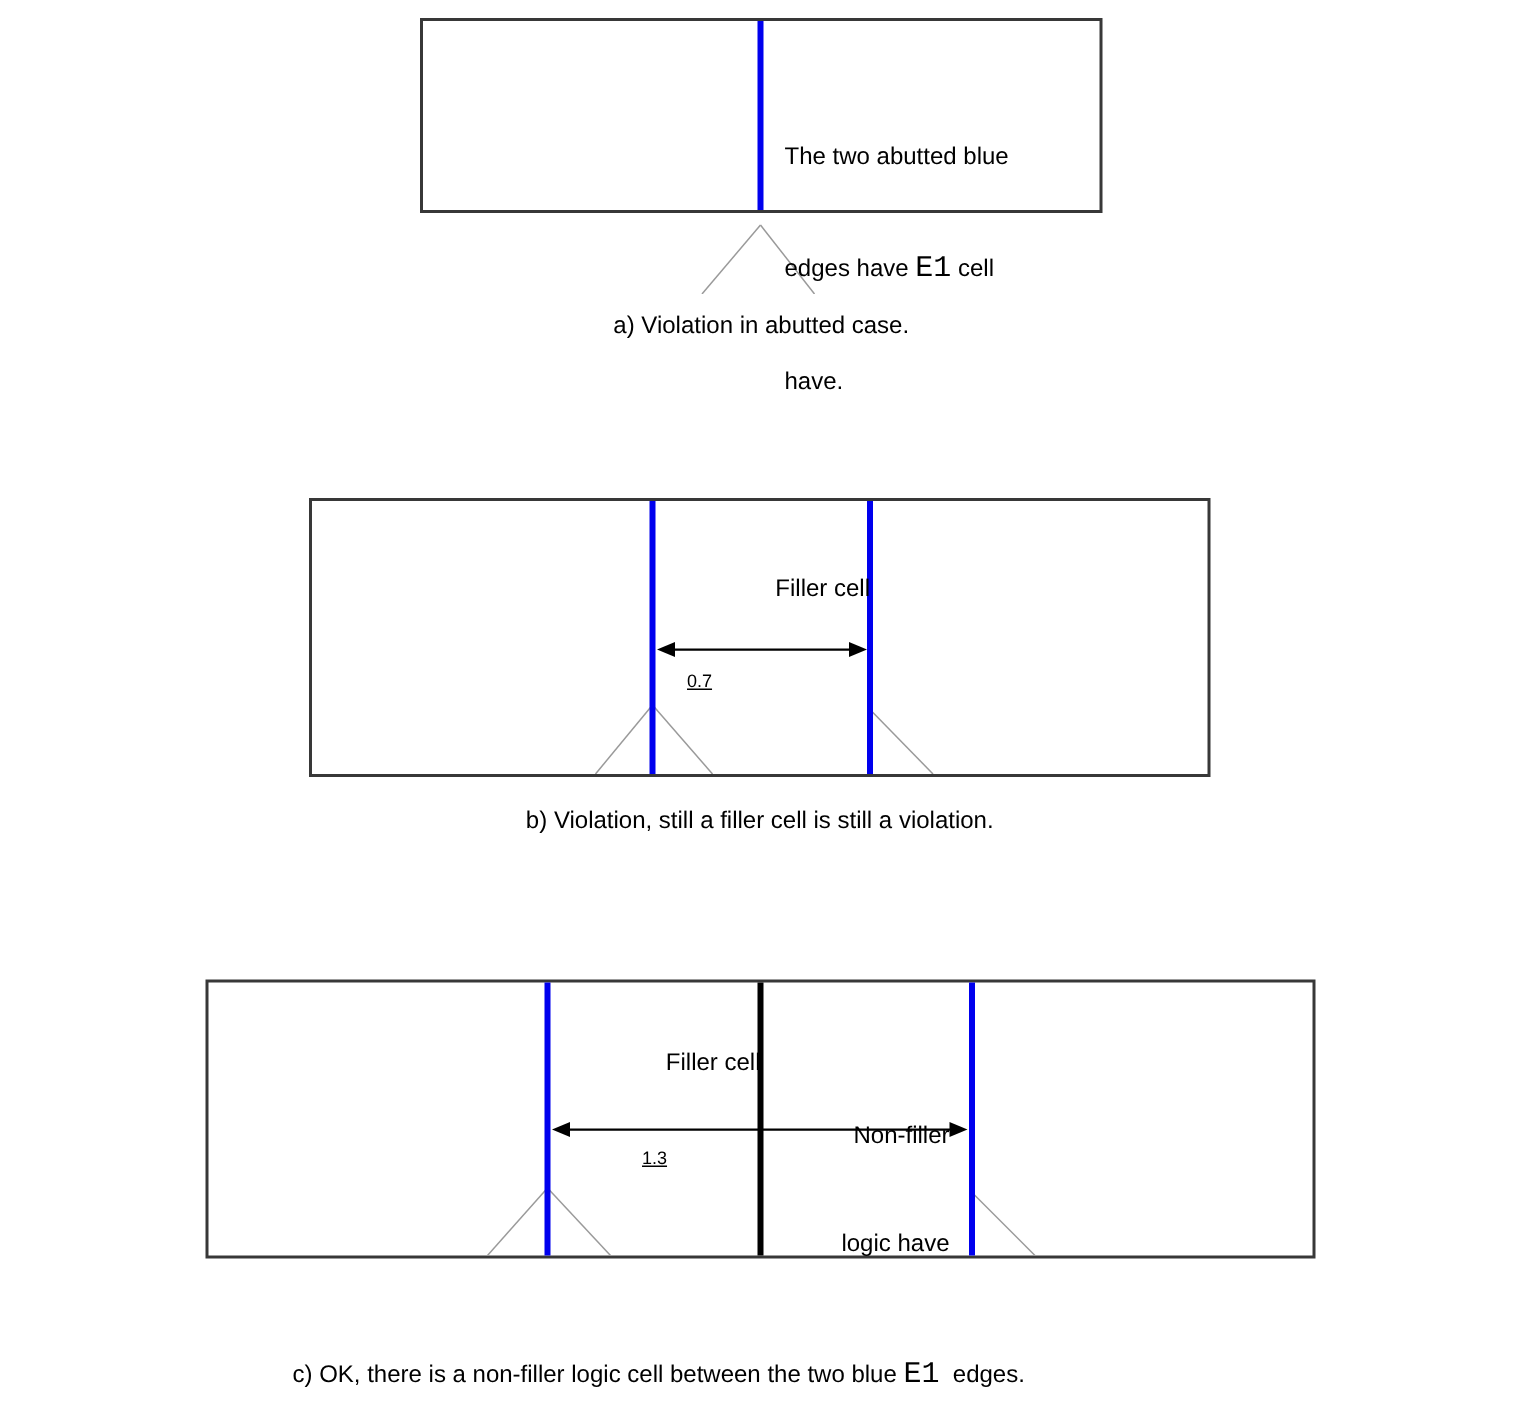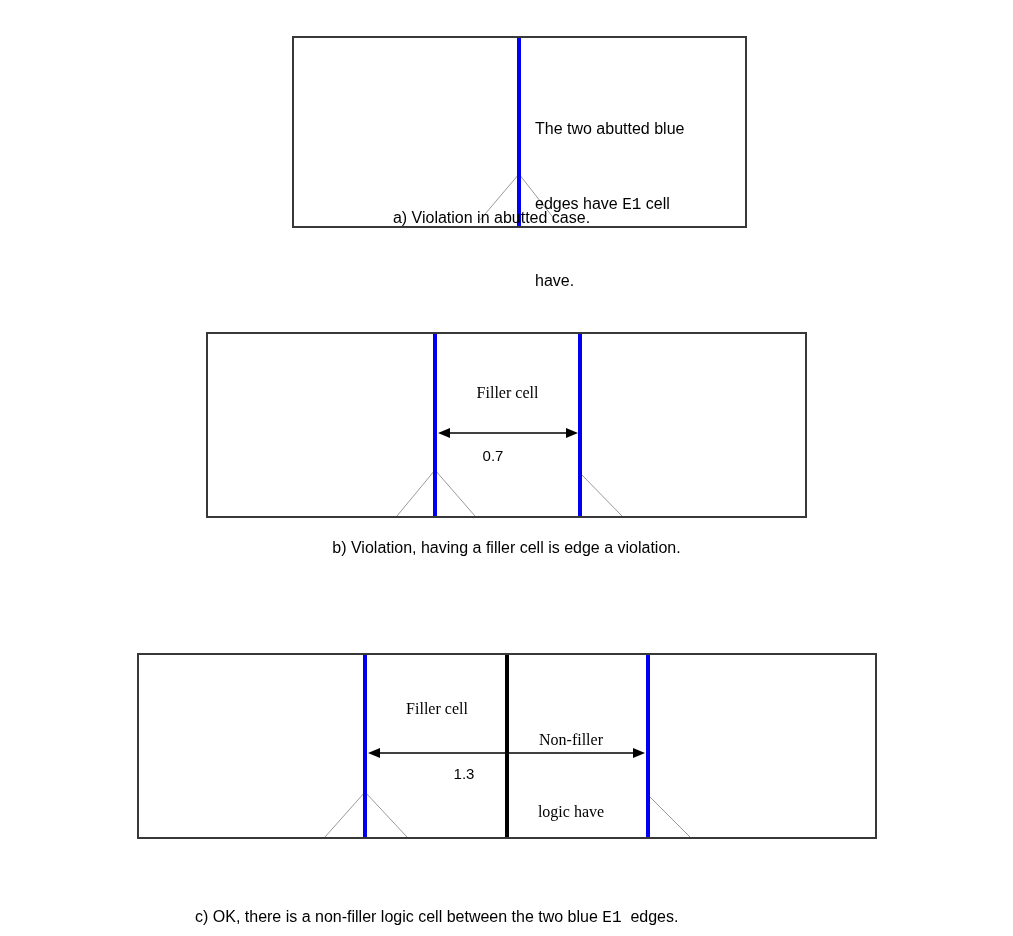--- a/index.html
+++ b/index.html
@@ -5,44 +5,44 @@
   html,body{margin:0;padding:0;}
   body{
     width:1013px;height:936px;position:relative;background:#ffffff;
     font-family:"Liberation Sans",sans-serif;color:#000;
     -webkit-font-smoothing:antialiased;
   }
   .fig{
     position:absolute;box-sizing:border-box;background:#fff;
     border:2px solid #383838;
   }
-  #fig-a{left:292px;top:12px;width:455px;height:192px;margin-top:24px;}
+  #fig-a{left:280px;top:12px;width:455px;height:130px;}
   #fig-b{left:206px;top:332px;width:601px;height:186px;}
   #fig-c{left:137px;top:653px;width:740px;height:186px;}
   .overlay{position:absolute;left:0;top:0;display:block;}
   .vline{position:absolute;top:0;bottom:0;width:4px;}
   .vline.blue{background:#0000ee;}
   .vline.black{background:#000000;}
   .annot{
     position:absolute;left:241px;top:28px;
     font-size:16px;line-height:25px;white-space:pre-wrap;
   }
   .cell-label{
     position:absolute;font-size:16px;line-height:24px;
-    text-align:center;white-space:pre-wrap;font-family:Liberation Serif, serif;
+    text-align:right;white-space:pre-wrap;
   }
   .dim-label{
-    position:absolute;font-size:15px;text-align:center;white-space:pre-wrap;
+    position:absolute;font-size:12px;white-space:pre-wrap;text-decoration:underline;
   }
-  .code{font-family:"Liberation Mono",monospace;font-size:16px;}
+  .code{font-family:"Liberation Mono",monospace;font-size:20px;}
   .caption{
     position:absolute;font-size:16px;line-height:22px;white-space:pre-wrap;
   }
   .caption.centered{text-align:center;}
-  #caption-a{left:264px;top:207px;width:455px;}
+  #caption-a{left:280px;top:207px;width:455px;}
   #caption-b{left:206px;top:537px;width:601px;}
   #caption-c{left:195px;top:862px;width:680px;}
 </style>
 </head>
 <body>
 
 <div class="fig" id="fig-a">
   <svg class="overlay" width="451" height="182" viewBox="0 0 451 182">
     <line x1="225" y1="136" x2="186" y2="182" stroke="#9a9a9a" stroke-width="1"></line>
     <line x1="225" y1="136" x2="261" y2="182" stroke="#9a9a9a" stroke-width="1"></line>
@@ -65,38 +65,38 @@
       <line x1="241" y1="99" x2="359" y2="99" stroke="#000" stroke-width="1.5"></line>
       <polygon points="230,99 242,94 242,104" fill="#000"></polygon>
       <polygon points="370,99 358,94 358,104" fill="#000"></polygon>
     </g>
   </svg>
   <div class="vline blue" style="left:225px"></div>
   <div class="vline blue" style="left:370px"></div>
   <div class="cell-label" style="left:227px;top:47px;width:145px">Filler cell</div>
   <div class="dim-label" style="left:250px;top:113px;width:70px">0.7</div>
 </div>
-<div class="caption centered" id="caption-b">b) Violation, having a filler cell is edge a violation.</div>
+<div class="caption centered" id="caption-b">b) Violation, still a filler cell is still a violation.</div>
 
 <div class="fig" id="fig-c">
   <svg class="overlay" width="736" height="182" viewBox="0 0 736 182">
     <line x1="226" y1="137" x2="186" y2="182" stroke="#9a9a9a" stroke-width="1"></line>
     <line x1="226" y1="137" x2="268" y2="182" stroke="#9a9a9a" stroke-width="1"></line>
     <line x1="509" y1="140" x2="551" y2="182" stroke="#9a9a9a" stroke-width="1"></line>
     <g>
       <line x1="240" y1="98" x2="495" y2="98" stroke="#000" stroke-width="1.5"></line>
       <polygon points="229,98 241,93 241,103" fill="#000"></polygon>
       <polygon points="506,98 494,93 494,103" fill="#000"></polygon>
     </g>
   </svg>
   <div class="vline blue" style="left:224px"></div>
   <div class="vline black" style="left:366px"></div>
   <div class="vline blue" style="left:507px"></div>
   <div class="cell-label" style="left:228px;top:42px;width:140px">Filler cell</div>
-  <div class="cell-label" style="left:370px;top:25px;width:124px">
+  <div class="cell-label" style="left:370px;top:43px;width:124px">
     <div>Non-filler</div>
     <div>logic have</div>
   </div>
   <div class="dim-label" style="left:289px;top:110px;width:72px">1.3</div>
 </div>
 <div class="caption" id="caption-c">
   <div><span>c) OK, there is a non-filler logic cell between the two blue </span><span class="code">E1</span><span>  edges.</span></div>
   
 </div>
 

